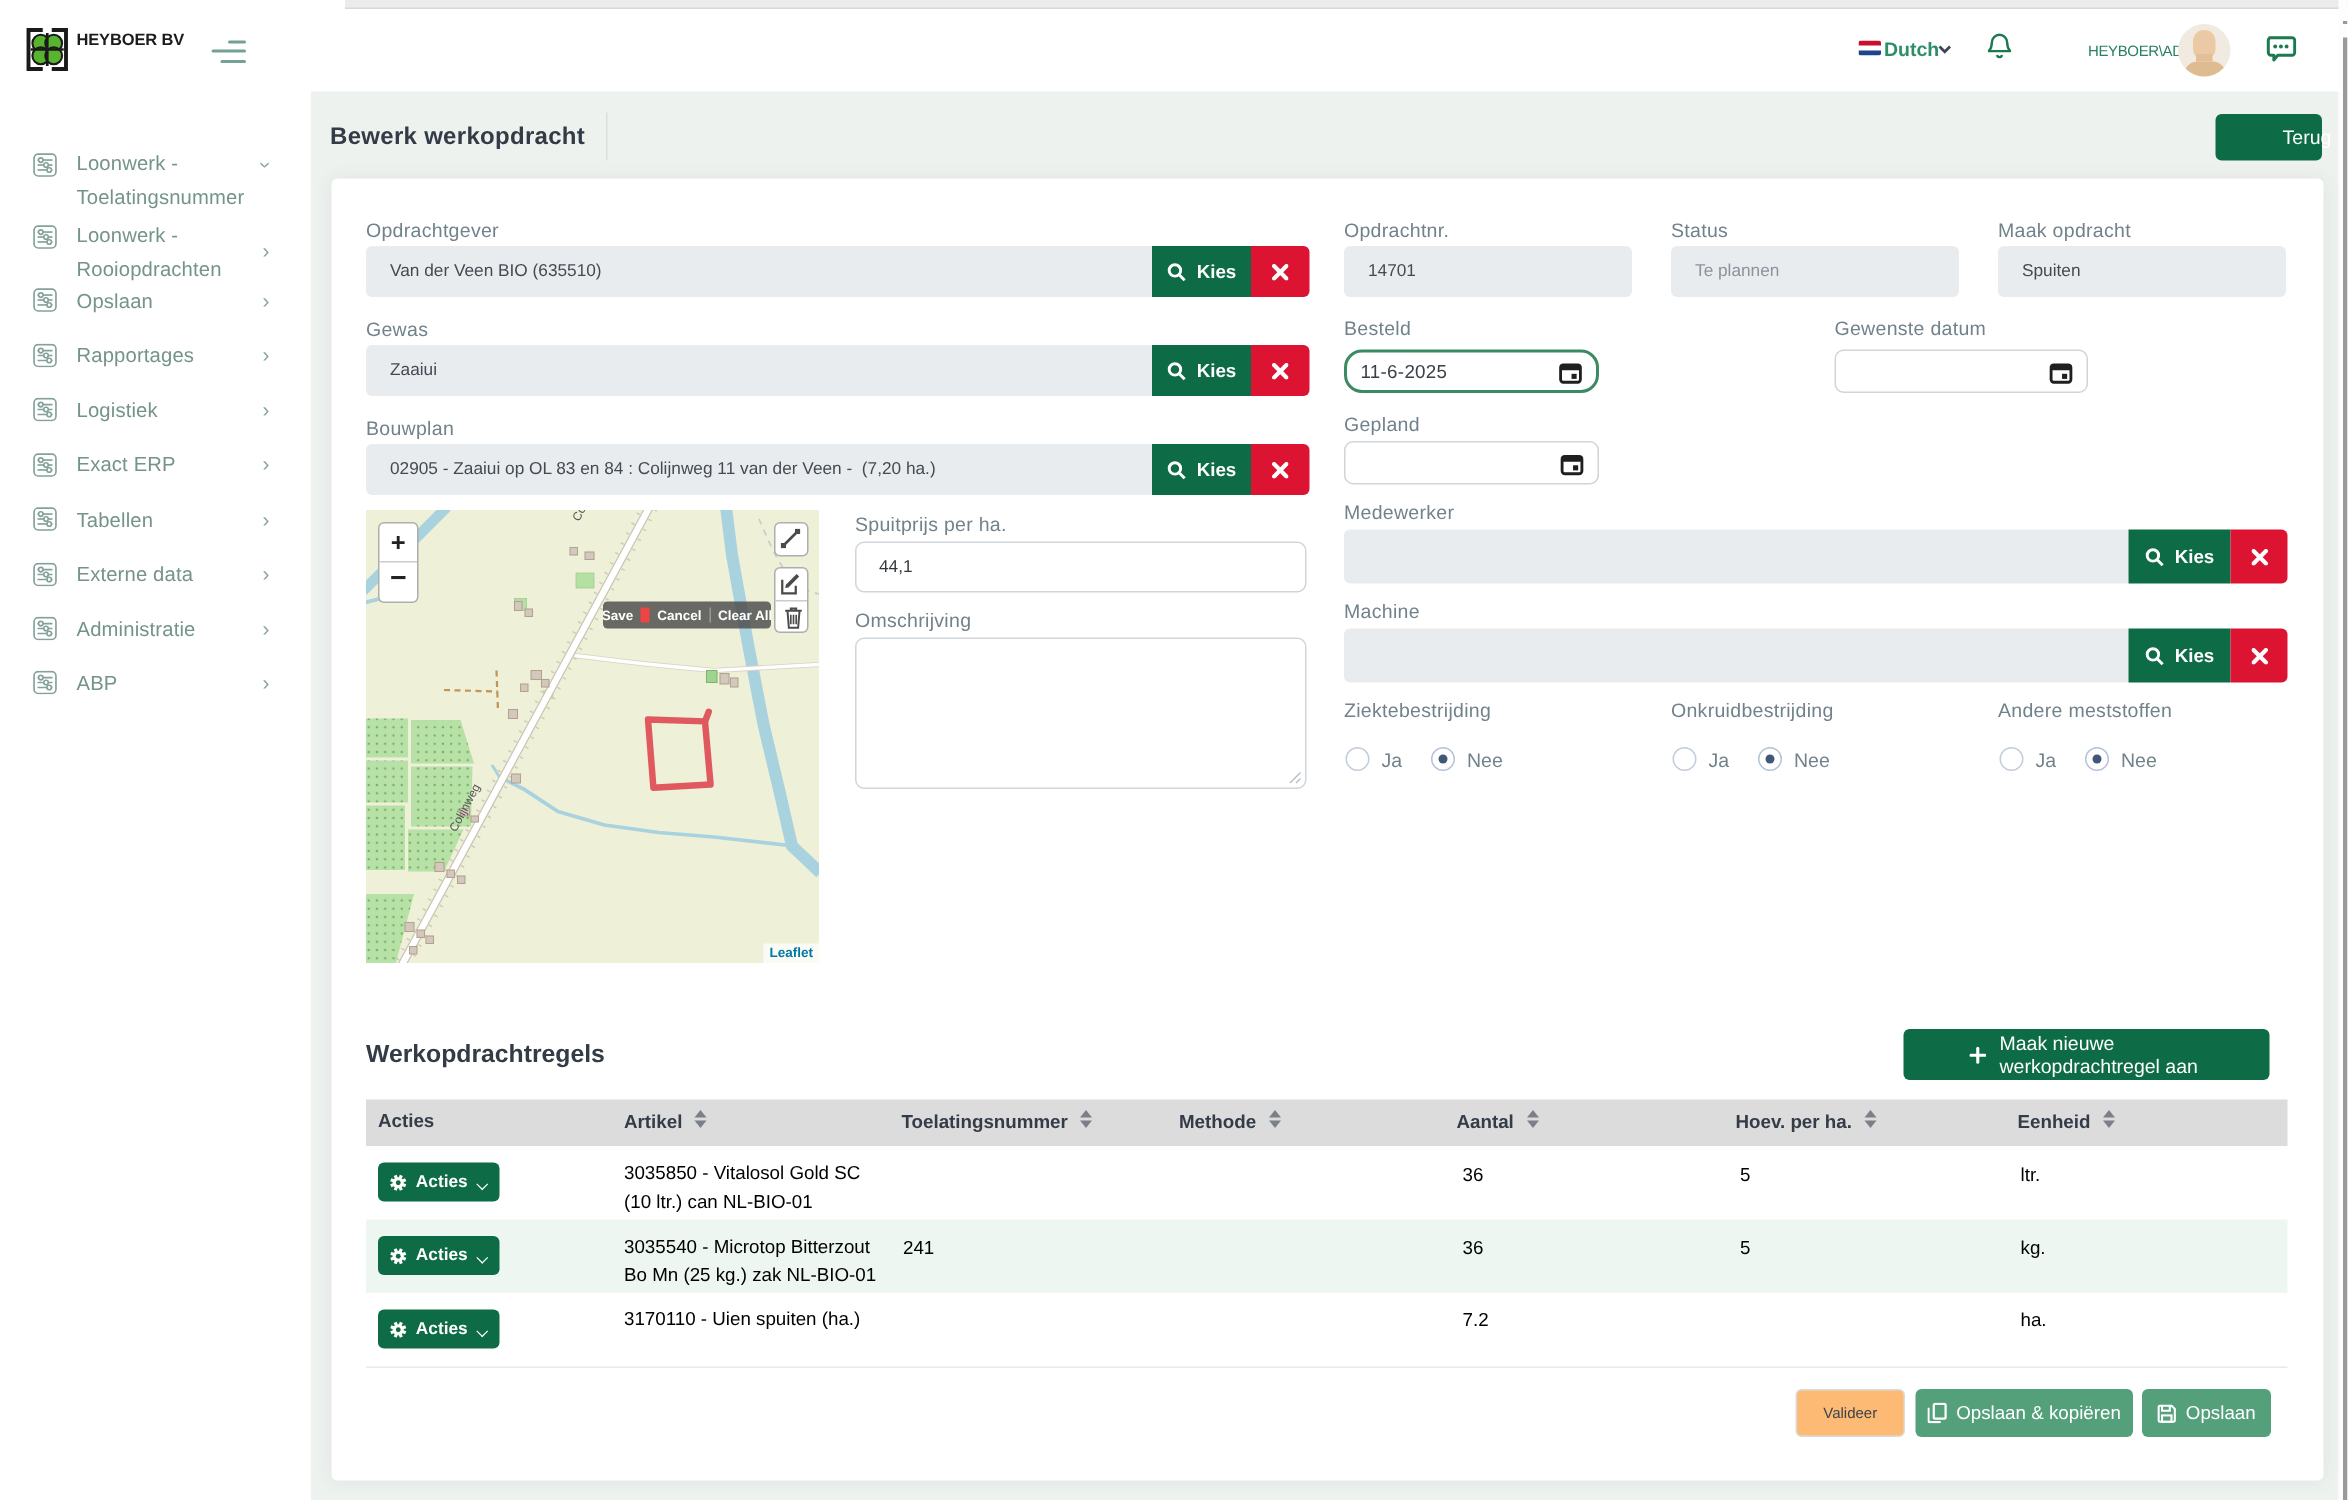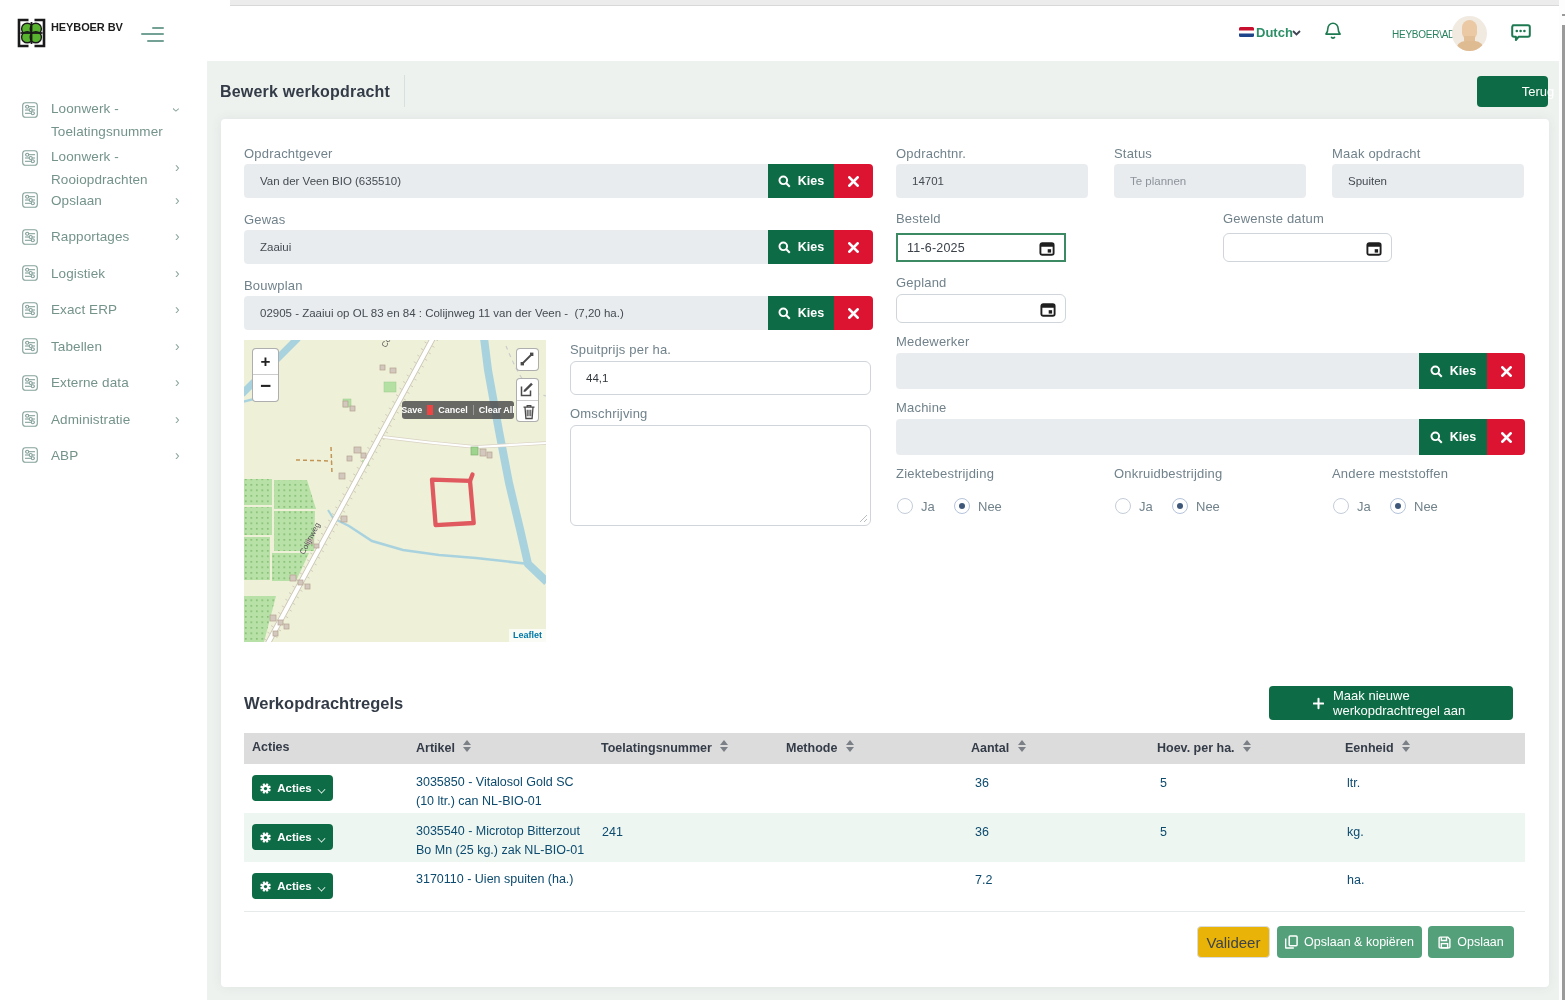--- a/index.html
+++ b/index.html
@@ -48,26 +48,26 @@
   
   .radio { position:absolute; width:16px; height:16px; border-radius:50%; border:1px solid #c3cdd9; background:#fff; }
   .radio.sel::after { content:""; position:absolute; left:4px; top:4px; width:6px; height:6px; border-radius:50%; background:#3f587a; }
   .radio.sel { border-color:#b4c3da; }
   .rlbl { position:absolute; font-size:13px; color:#71828b; }
 
   
   #thead { left:244px; top:733px; width:1281px; height:31px; background:#dcdcdc; }
   .th { position:absolute; top:740px; font-size:12.5px; font-weight:bold; color:#343c48; }
   .trow { position:absolute; left:244px; width:1281px; height:49px; }
-  .td { position:absolute; font-size:12.5px; color:#0c4a6e; line-height:19px; }
+  .td { position:absolute; font-size:12.5px; color:#000000; line-height:19px; }
   .btn-acties { position:absolute; left:252px; width:81px; height:26px; background:#0d6c45; border-radius:4px; color:#fff; font-size:11.5px; font-weight:bold; display:flex; align-items:center; justify-content:center; gap:5px; }
 
   
   #f-sep { left:244px; top:911px; width:1281px; height:1px; background:#e7eaeb; }
-  .btn-light { position:absolute; background:#eab308; border:1px solid #d8dcdf; border-radius:4px; font-size:15px; color:#3c434a; display:flex; align-items:center; justify-content:center; }
+  .btn-light { position:absolute; background:#fdba74; border:1px solid #d8dcdf; border-radius:4px; font-size:10px; color:#3c434a; display:flex; align-items:center; justify-content:center; }
   .btn-sea { position:absolute; background:#54a07b; border-radius:4px; color:#fff; font-size:12.5px; display:flex; align-items:center; justify-content:center; gap:6px; }
 
   .navico2 { position:absolute; left:22px; }
   .navchev { font-size:14px; top:-2px; }
 
   .sort { display:inline-block; position:relative; width:10px; height:12px; margin-left:4px; }
   .sort::before { content:""; position:absolute; left:1px; top:0; border-left:4.5px solid transparent; border-right:4.5px solid transparent; border-bottom:5px solid #7a8086; }
   .sort::after { content:""; position:absolute; left:1px; top:6.5px; border-left:4.5px solid transparent; border-right:4.5px solid transparent; border-top:5px solid #7a8086; }
   .caret { display:inline-block; width:8px; height:5px; position:relative; margin-left:1px; }
   .caret::before { content:""; position:absolute; left:0; top:0; width:6px; height:6px; border-right:1.8px solid #fff; border-bottom:1.8px solid #fff; transform:rotate(45deg) scale(.8); }
@@ -521,21 +521,21 @@
 <div class="lbl" style="left:1114px;top:146px">Status</div>
 <div class="ginput" style="left:1114px;top:164px;width:192px;height:34px;color:#8b939b">
     <span>Te plannen</span>
   </div>
 <div class="lbl" style="left:1332px;top:146px">Maak opdracht</div>
 <div class="ginput" style="left:1332px;top:164px;width:192px;height:34px">
     <span>Spuiten</span>
   </div>
 
 <div class="lbl" style="left:896px;top:211px">Besteld</div>
-<div class="winput" style="left:896px;top:233px;width:170px;height:29px;border:2px solid #3c8a63;border-radius:0;color:#3a4149;font-size:12.5px">
+<div class="winput" style="left:896px;top:233px;width:170px;height:29px;border:2px solid #3c8a63;border-radius:12px;color:#3a4149;font-size:12.5px">
     <span style="padding-left:9px;letter-spacing:.2px">11-6-2025</span>
   <svg class="cal" width="16" height="16" viewBox="0 0 16 16" style="position:absolute;right:9px;top:6px">
       <path d="M3.2,2.2 h9.6 a1.8,1.8 0 0 1 1.8,1.8 v8 a1.8,1.8 0 0 1 -1.8,1.8 h-9.6 a1.8,1.8 0 0 1 -1.8,-1.8 v-8 a1.8,1.8 0 0 1 1.8,-1.8 z" fill="none" stroke="#1f1f1f" stroke-width="1.9"></path>
       <path d="M2,3.8 a1.5,1.5 0 0 1 1.5,-1.5 h9 a1.5,1.5 0 0 1 1.5,1.5 v2 h-12 z" fill="#1f1f1f"></path>
       <rect x="8.7" y="8.2" width="3.4" height="3.4" fill="#1f1f1f"></rect>
     </svg>
   </div>
 <div class="lbl" style="left:1223px;top:211px">Gewenste datum</div>
 <div class="winput" style="left:1223px;top:233px;width:169px;height:29px;border-radius:6px">
     <span></span>

